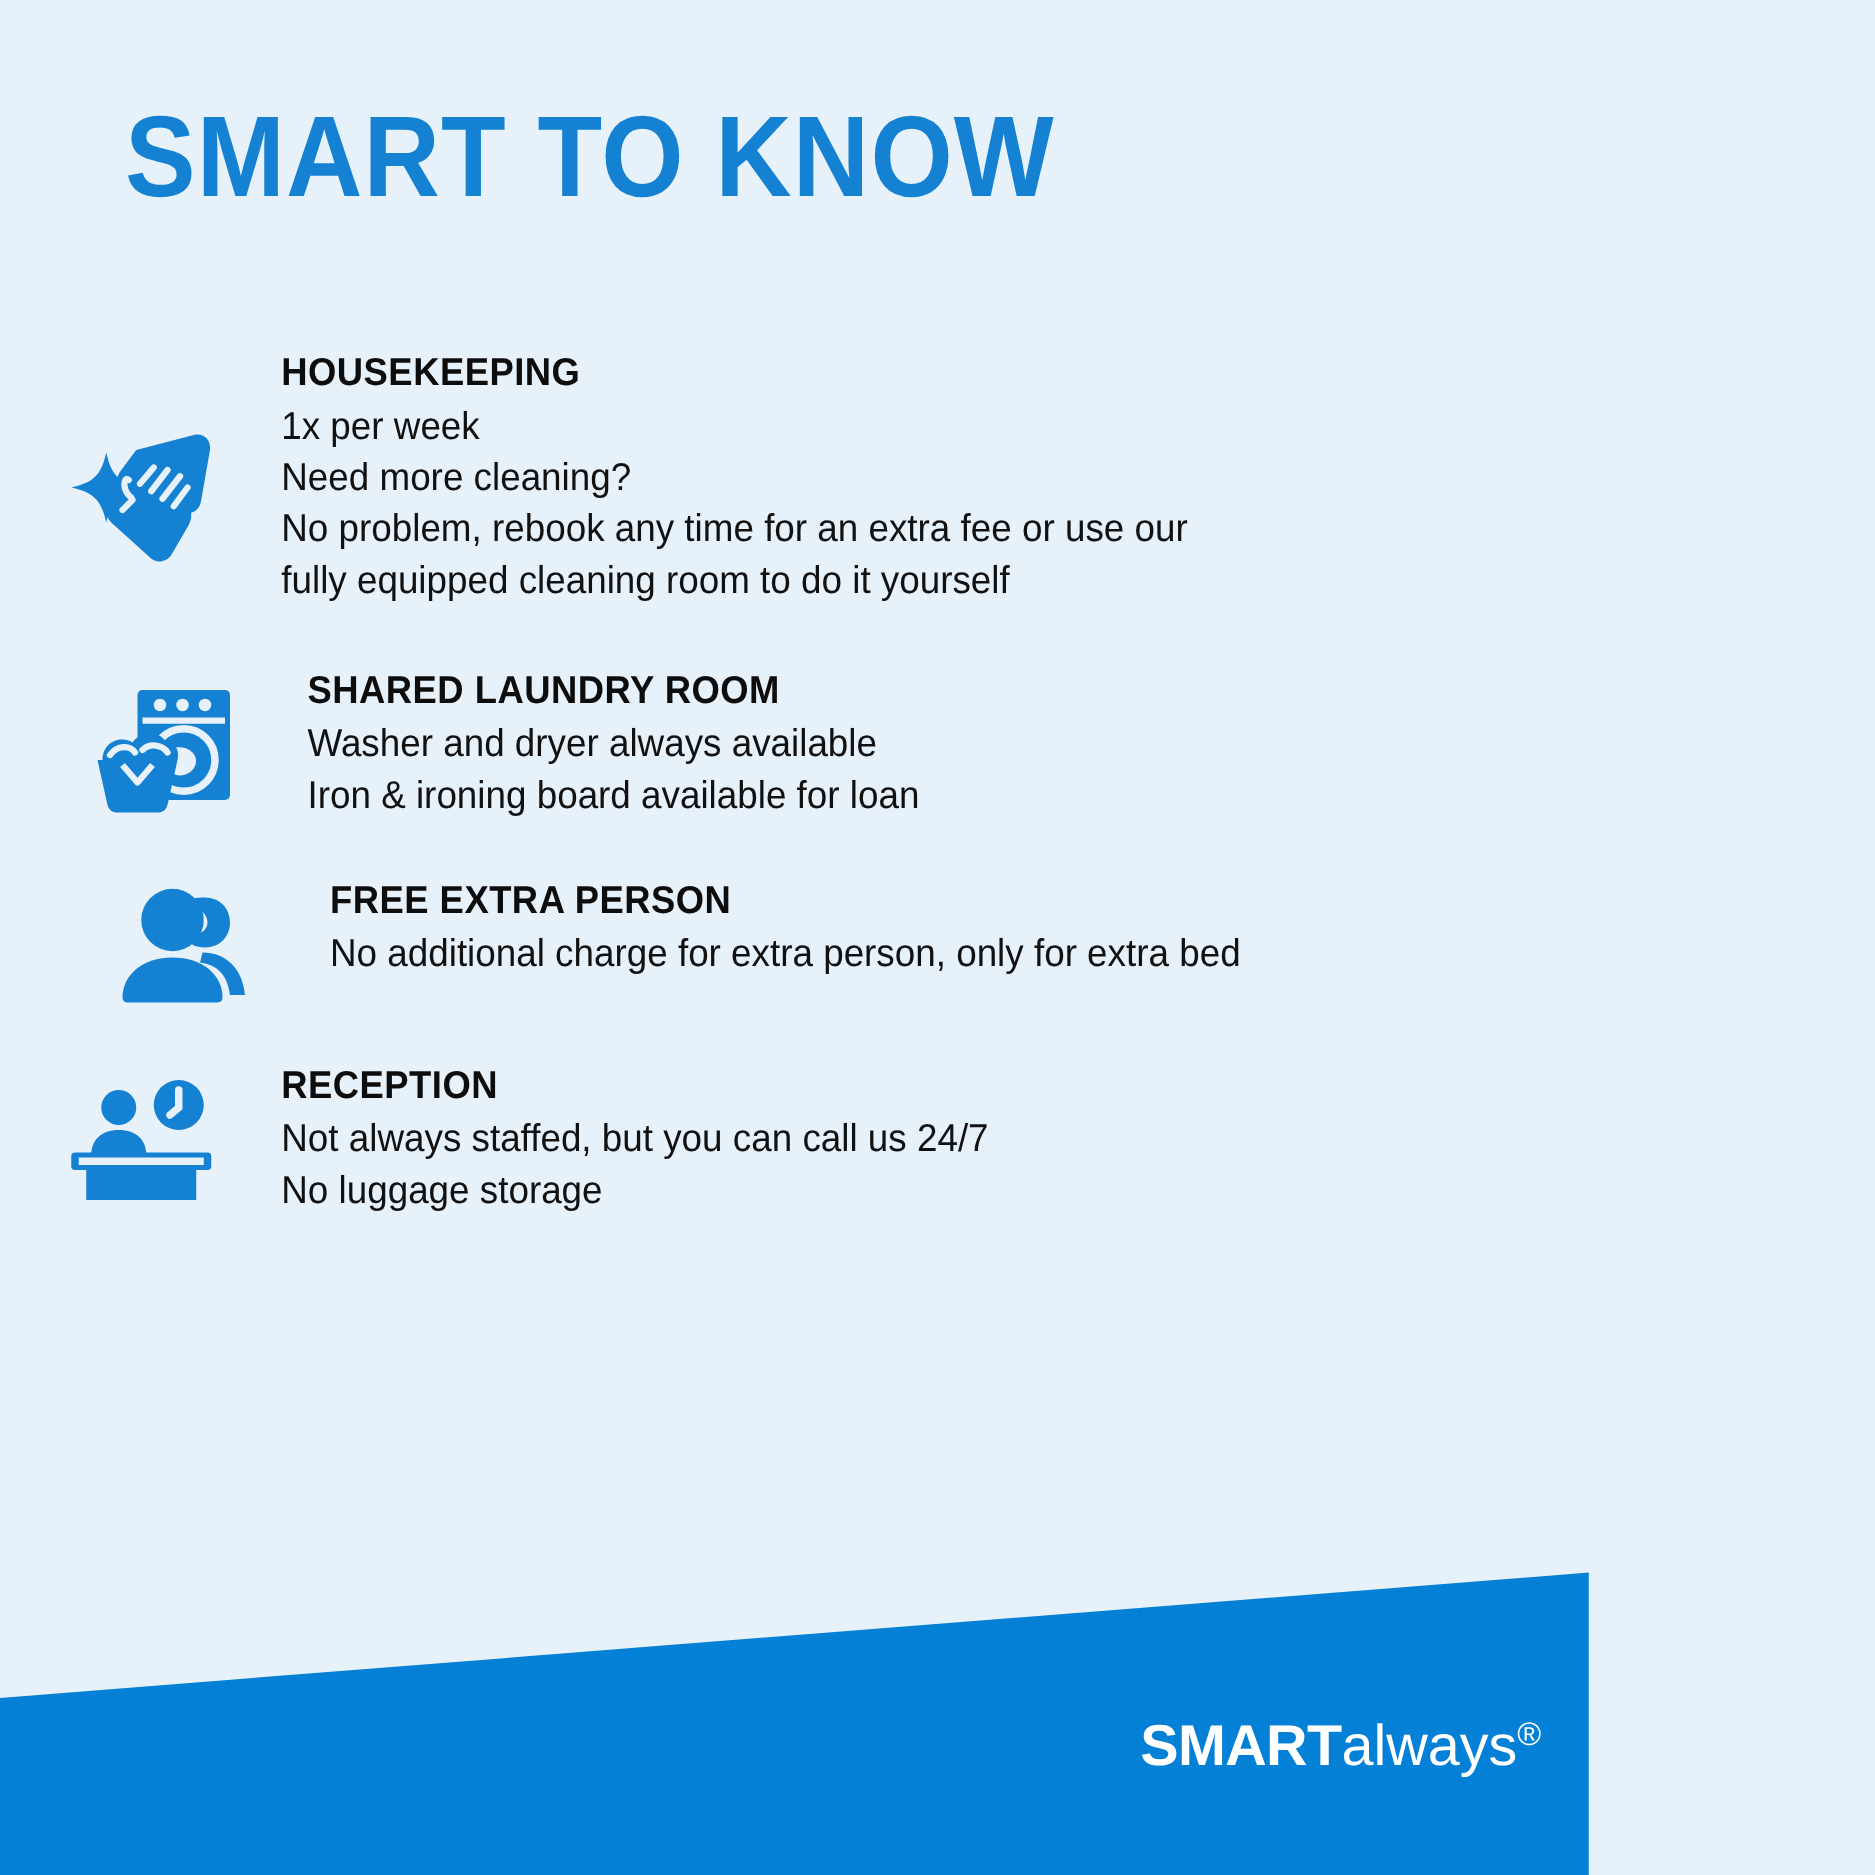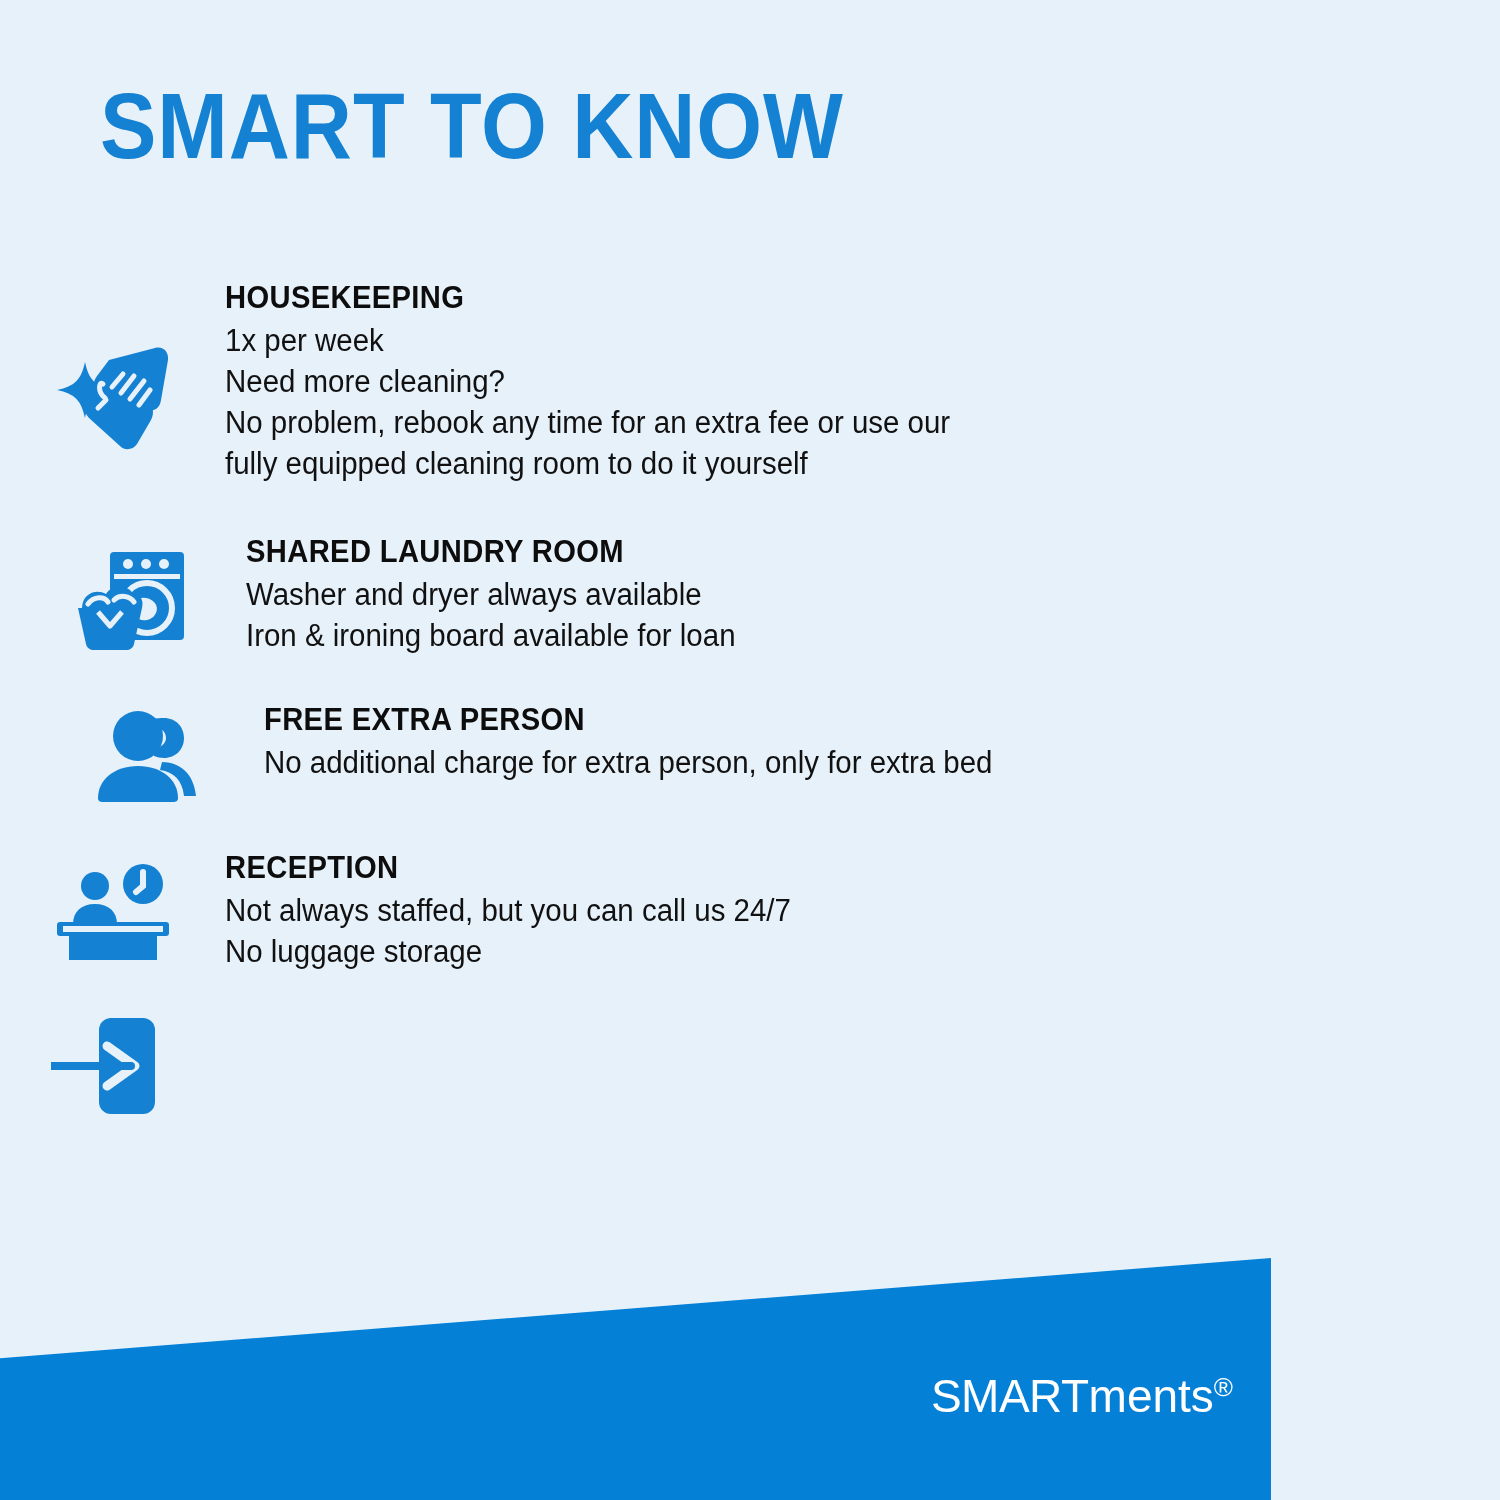--- a/index.html
+++ b/index.html
@@ -43,20 +43,21 @@
     position: absolute;
     left: 0;
     top: 278px;
     width: 1500px;
   }
   .row {
     position: relative;
     display: flex;
     align-items: flex-start;
     margin-bottom: 36px;
+    justify-content: flex-end;
   }
   .icon-cell {
     width: 225px;
     min-width: 225px;
     display: flex;
     align-items: flex-start;
     justify-content: center;
     padding-top: 6px;
     box-sizing: border-box;
   }
@@ -115,21 +116,21 @@
     position: absolute;
     right: 38px;
     bottom: 78px;
     color: #ffffff;
     font-family: "Liberation Sans", sans-serif;
     font-size: 46px;
     line-height: 52px;
     white-space: nowrap;
   }
   .logo .logo-bold {
-    font-weight: 400;
+    font-weight: 700;
     letter-spacing: -0.5px;
   }
   .logo .logo-light {
     font-weight: 400;
     letter-spacing: 0px;
   }
   .logo .logo-reg {
     font-weight: 400;
     font-size: 26px;
     vertical-align: super;
@@ -263,15 +264,15 @@
             <path d="M56 34 L84 54 L56 74" fill="none" stroke="#e7f1fa" stroke-width="9" stroke-linecap="round" stroke-linejoin="round"></path>
             <path d="M30 54 L80 54" fill="none" stroke="#1581d3" stroke-width="8" stroke-linecap="round"></path>
           </svg>
         </span>
       </div>
     </div>
 
   </div>
 
   <div class="footer"></div>
-  <div class="logo"><span class="logo-bold">SMART</span><span class="logo-light">ments</span><span class="logo-reg">®</span></div>
+  <div class="logo"><span class="logo-bold">SMART</span><span class="logo-light">always</span><span class="logo-reg">®</span></div>
 
 </div>
 
 </body></html>

